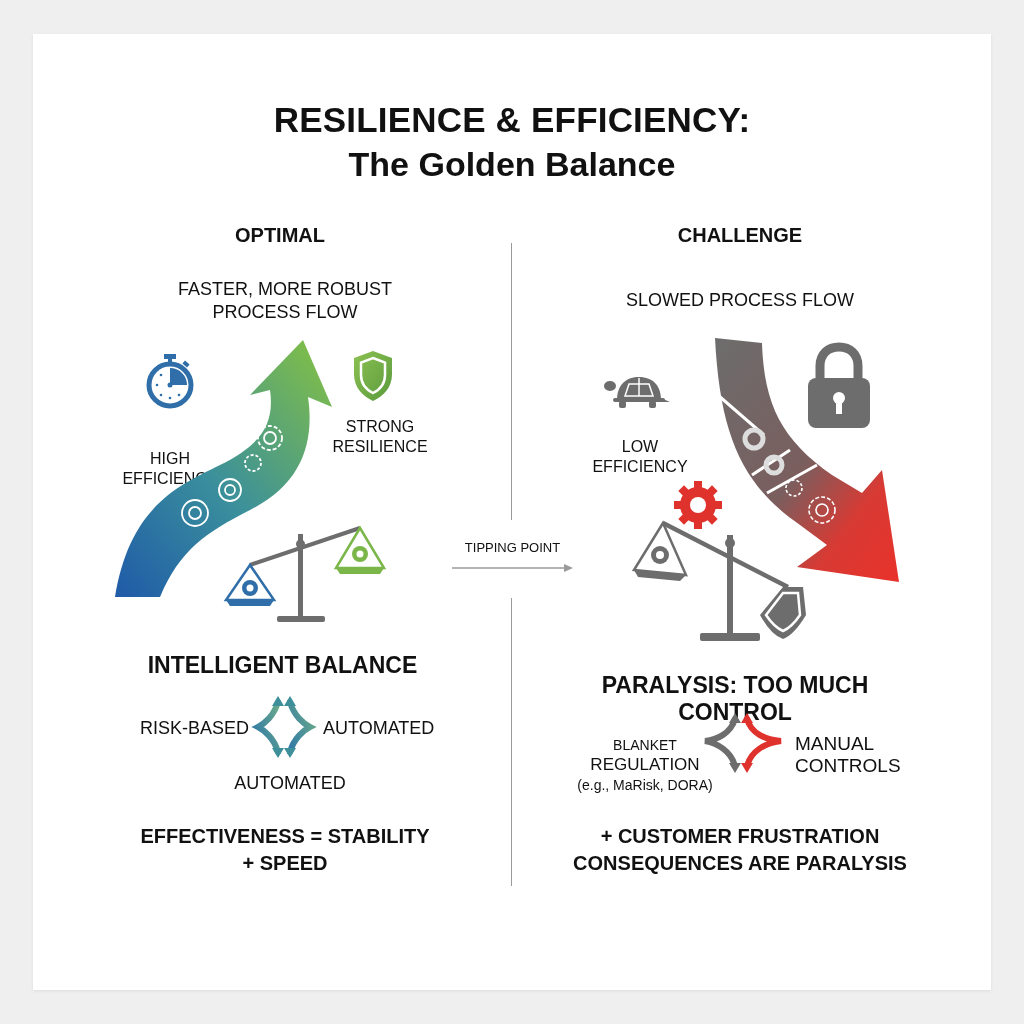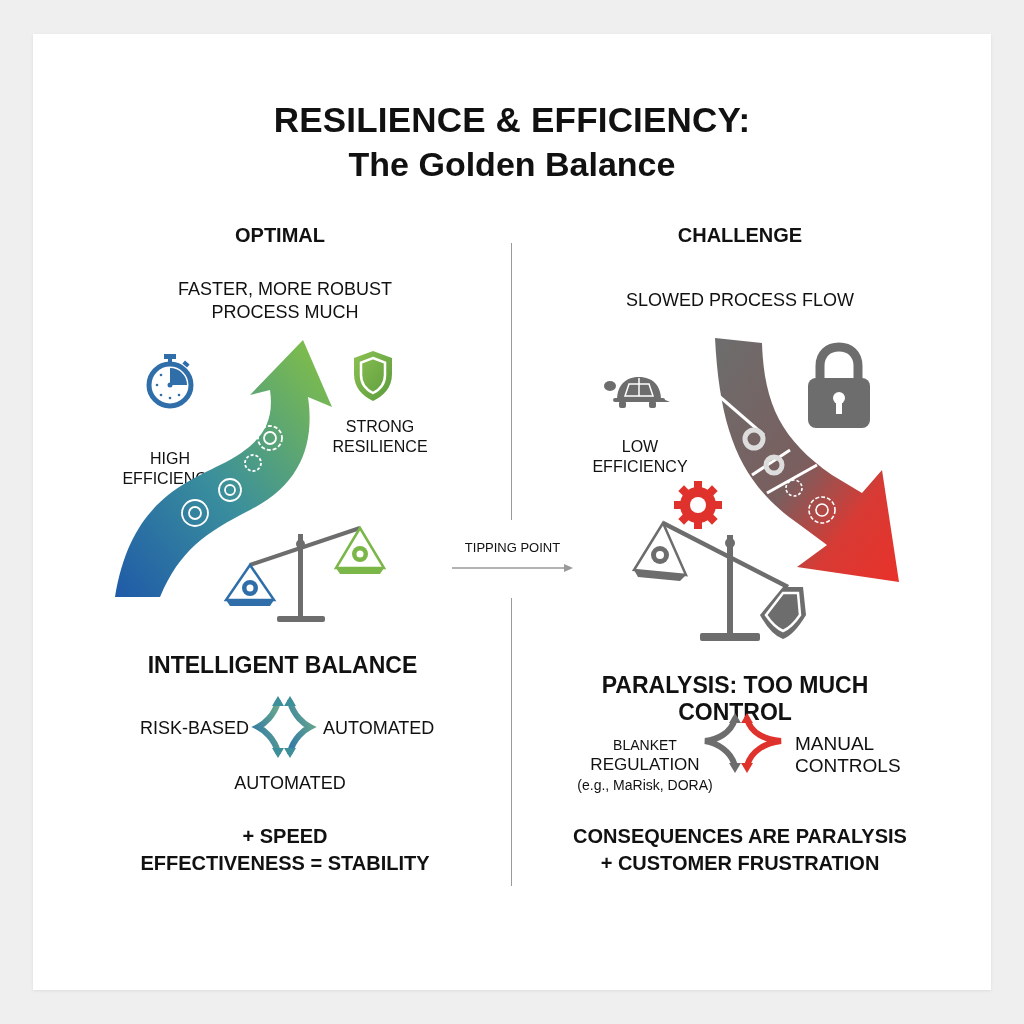--- a/index.html
+++ b/index.html
@@ -26,21 +26,21 @@
 
 <div class="abs t-center title1">RESILIENCE &amp; EFFICIENCY:</div>
 <div class="abs t-center title2">The Golden Balance</div>
 
 <div class="divider" style="top:243px;height:277px;"></div>
 <div class="divider" style="top:598px;height:288px;"></div>
 
 <div class="abs t-center hdr" style="left:180px;width:200px;top:224px;">OPTIMAL</div>
 <div class="abs t-center sub" style="left:140px;width:290px;top:278px;">
   <div>FASTER, MORE ROBUST</div>
-  <div>PROCESS MUCH</div>
+  <div>PROCESS FLOW</div>
 </div>
 
 <svg style="left:145px;top:352px;" width="50" height="58" viewBox="0 0 50 58">
   <rect x="19" y="2" width="12" height="5" fill="#2f6ea8"></rect>
   <rect x="23" y="6" width="4" height="5" fill="#2f6ea8"></rect>
   <rect x="38" y="10" width="6" height="4" transform="rotate(40 41 12)" fill="#2f6ea8"></rect>
   <circle cx="25" cy="33" r="21" fill="none" stroke="#2f6ea8" stroke-width="5"></circle>
   <path d="M25 33 L25 16 A17 17 0 0 1 42 33 Z" fill="#2f6ea8"></path>
   <circle cx="25" cy="33" r="2.5" fill="#2f6ea8"></circle>
   <g fill="#2f6ea8">
@@ -124,22 +124,22 @@
     <path d="M24 0 L30 10 L18 10 Z"></path>
       <path d="M36 0 L42 10 L30 10 Z"></path>
     <path d="M24 62 L30 52 L18 52 Z"></path>
       <path d="M36 62 L42 52 L30 52 Z"></path>
   </g>
 </svg>
 <div class="abs sub" style="left:323px;top:717px;">AUTOMATED</div>
 <div class="abs t-center sub" style="left:200px;width:180px;top:772px;">AUTOMATED</div>
 
 <div class="abs t-center bottom" style="left:120px;width:330px;top:823px;">
+  <div>EFFECTIVENESS = STABILITY</div>
   <div>+ SPEED</div>
-  <div>EFFECTIVENESS = STABILITY</div>
 </div>
 
 <div class="abs t-center" style="left:440px;width:145px;top:540px;font-size:13px;font-weight:normal;">TIPPING POINT</div>
 <svg style="left:452px;top:563px;" width="122" height="10" viewBox="0 0 122 10">
   <line x1="0" y1="5" x2="112" y2="5" stroke="#9a9a9a" stroke-width="1.5"></line>
   <path d="M112 1 L121 5 L112 9 Z" fill="#9a9a9a"></path>
 </svg>
 
 <div class="abs t-center hdr" style="left:640px;width:200px;top:224px;">CHALLENGE</div>
 <div class="abs t-center sub" style="left:610px;width:260px;top:289px;">SLOWED PROCESS FLOW</div>
@@ -235,15 +235,15 @@
   <path d="M32 60 L38 50 L26 50 Z" fill="#6d6d6d"></path>
   <path d="M44 0 L50 10 L38 10 Z" fill="#e0322c"></path>
   <path d="M44 60 L50 50 L38 50 Z" fill="#e0322c"></path>
 </svg>
 <div class="abs sub" style="left:795px;top:733px;font-size:19px;line-height:22px;">
   <div>MANUAL</div>
   <div>CONTROLS</div>
 </div>
 
 <div class="abs t-center bottom" style="left:550px;width:380px;top:823px;">
+  <div>+ CUSTOMER FRUSTRATION</div>
   <div>CONSEQUENCES ARE PARALYSIS</div>
-  <div>+ CUSTOMER FRUSTRATION</div>
 </div>
 
 </body></html>

